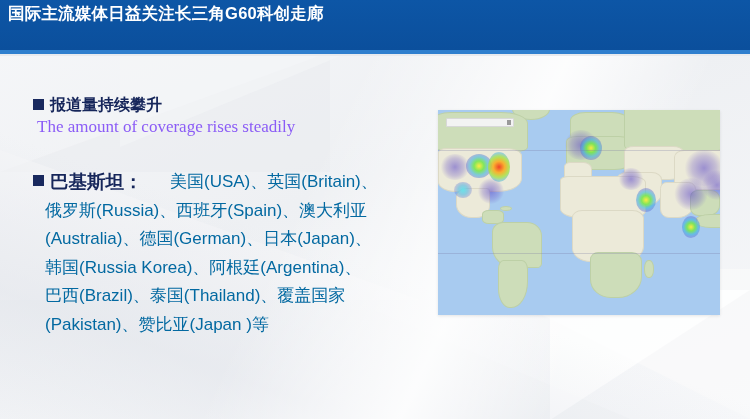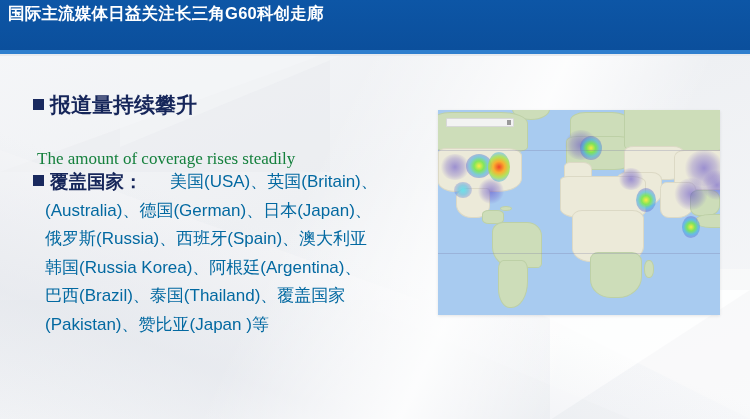--- a/index.html
+++ b/index.html
@@ -134,29 +134,29 @@
     flex: 0 0 auto;
     position: relative;
     top: 7px;
   }
   .head1 {
     position: absolute;
     top: 36px; left: 33px;
   }
   .head1-text {
     color: #16265a;
-    font-size: 21px;
+    font-size: 16px;
     font-weight: bold;
     line-height: 26px;
     white-space: nowrap;
   }
   .subtitle {
     position: absolute;
-    top: 92px; left: 37px;
-    color: #15803d;
+    top: 60px; left: 37px;
+    color: #8b5cf6;
     font-family: "Liberation Serif", "DejaVu Serif", serif;
     font-size: 17px;
     line-height: 22px;
     white-space: nowrap;
   }
   .head2 {
     position: absolute;
     top: 112px; left: 33px;
     width: 400px;
   }
@@ -289,27 +289,27 @@
 
     <div class="head1 bullet-row">
       <span class="sq"></span>
       <span class="head1-text">报道量持续攀升</span>
     </div>
 
     <div class="subtitle">The amount of coverage rises steadily</div>
 
     <div class="head2 bullet-row">
       <span class="sq"></span>
-      <span class="head2-label">覆盖国家：</span>
+      <span class="head2-label">巴基斯坦：</span>
     </div>
 
     <div class="countries">
       <div class="country-line">美国(USA)、英国(Britain)、</div>
+      <div class="country-line indent">俄罗斯(Russia)、西班牙(Spain)、澳大利亚</div>
       <div class="country-line indent">(Australia)、德国(German)、日本(Japan)、</div>
-      <div class="country-line indent">俄罗斯(Russia)、西班牙(Spain)、澳大利亚</div>
       <div class="country-line indent">韩国(Russia Korea)、阿根廷(Argentina)、</div>
       <div class="country-line indent">巴西(Brazil)、泰国(Thailand)、覆盖国家</div>
       <div class="country-line indent">(Pakistan)、赞比亚(Japan )等</div>
     </div>
   </div>
 
   <div class="map-wrap">
     <div class="ocean"></div>
 
     <div class="gridline" style="top:40px;"></div>

